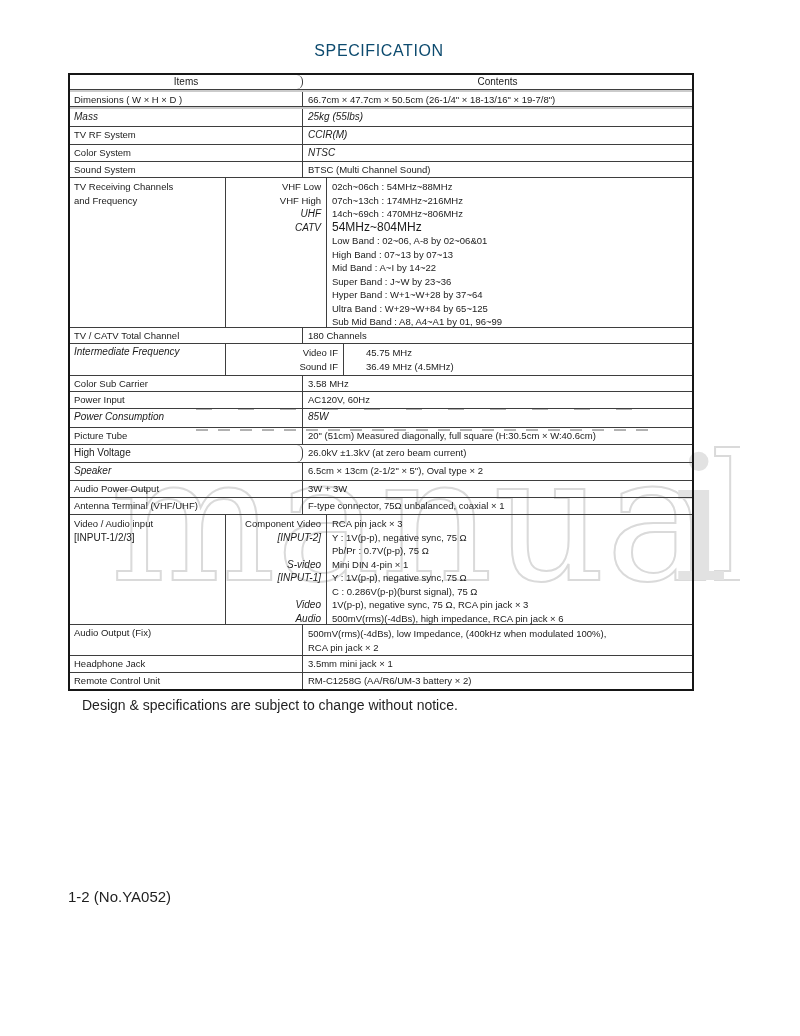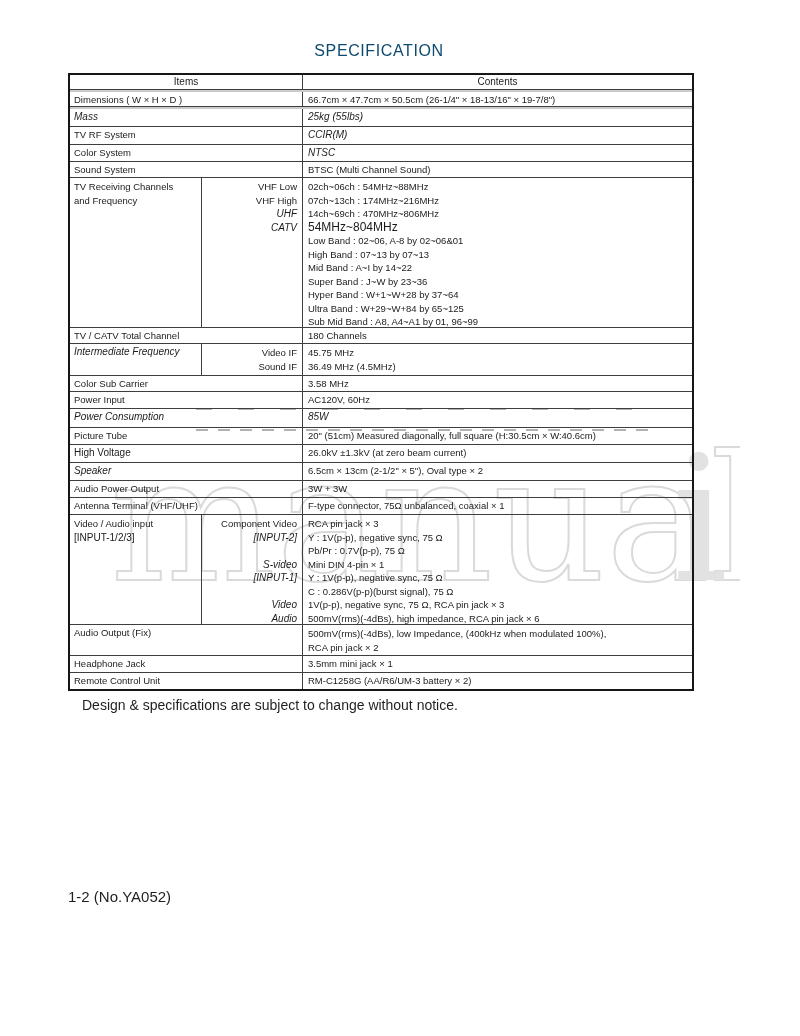--- a/index.html
+++ b/index.html
@@ -22,32 +22,32 @@
 
   .spec-table{
     position:absolute;left:68px;top:73px;width:622px;border:2px solid #161616;z-index:1;
     box-sizing:content-box;background:transparent;
   }
   .row{display:flex;border-bottom:1px solid #3e3e3e;box-sizing:border-box;}
   .row.last{border-bottom:none;}
   .gline{height:2px;background:#cbcbcb;}
   .ci,.cin,.cs,.cc{box-sizing:border-box;}
   .ci{width:233px;border-right:1px solid #3e3e3e;padding:2px 0 0 4px;}
-  .cin{width:132px;border-right:1px solid #3e3e3e;padding:2px 0 0 4px;}
+  .cin{width:156px;border-right:1px solid #3e3e3e;padding:2px 0 0 4px;}
   .cs{width:101px;border-right:1px solid #3e3e3e;padding:2px 5px 0 0;text-align:right;}
   .cc{flex:1;padding:2px 0 0 5px;}
   .hc{text-align:center;padding:1px 0 0 0;}
   .ln{height:13.5px;line-height:13.5px;white-space:nowrap;}
   .ln2{height:14px;line-height:14px;white-space:nowrap;}
   .fss{font-size:9.5px;}
-  .fsm{font-size:10px;}
+  .fsm{font-size:10px;border-radius:6px;}
   .fsl{font-size:10px;font-style:italic;}
   .fsx{font-size:12px;}
   .rh15{height:15px;}.rh16{height:16px;}.rh17{height:17px;}.rh18{height:18px;}
-  .rh19{height:19px;}.rh31{height:31px;}.rh32{height:32px;}.rh110{height:110px;}.rh150{height:150px;}
+  .rh19{height:19px;}.rh31{height:31px;}.rh32{height:32px;gap:17px;}.rh110{height:110px;}.rh150{height:150px;}
   .footnote{position:absolute;left:82px;top:697px;font-size:14px;color:#1f1f1f;}
   .pagenum{position:absolute;left:68px;top:888px;font-size:15px;color:#1f1f1f;}
 </style>
 </head>
 <body>
 
 <div class="title">SPECIFICATION</div>
 
 <svg class="watermark" viewBox="0 0 680 200" xmlns="http://www.w3.org/2000/svg">
   <text class="wm1" x="50" y="160">manual</text>

